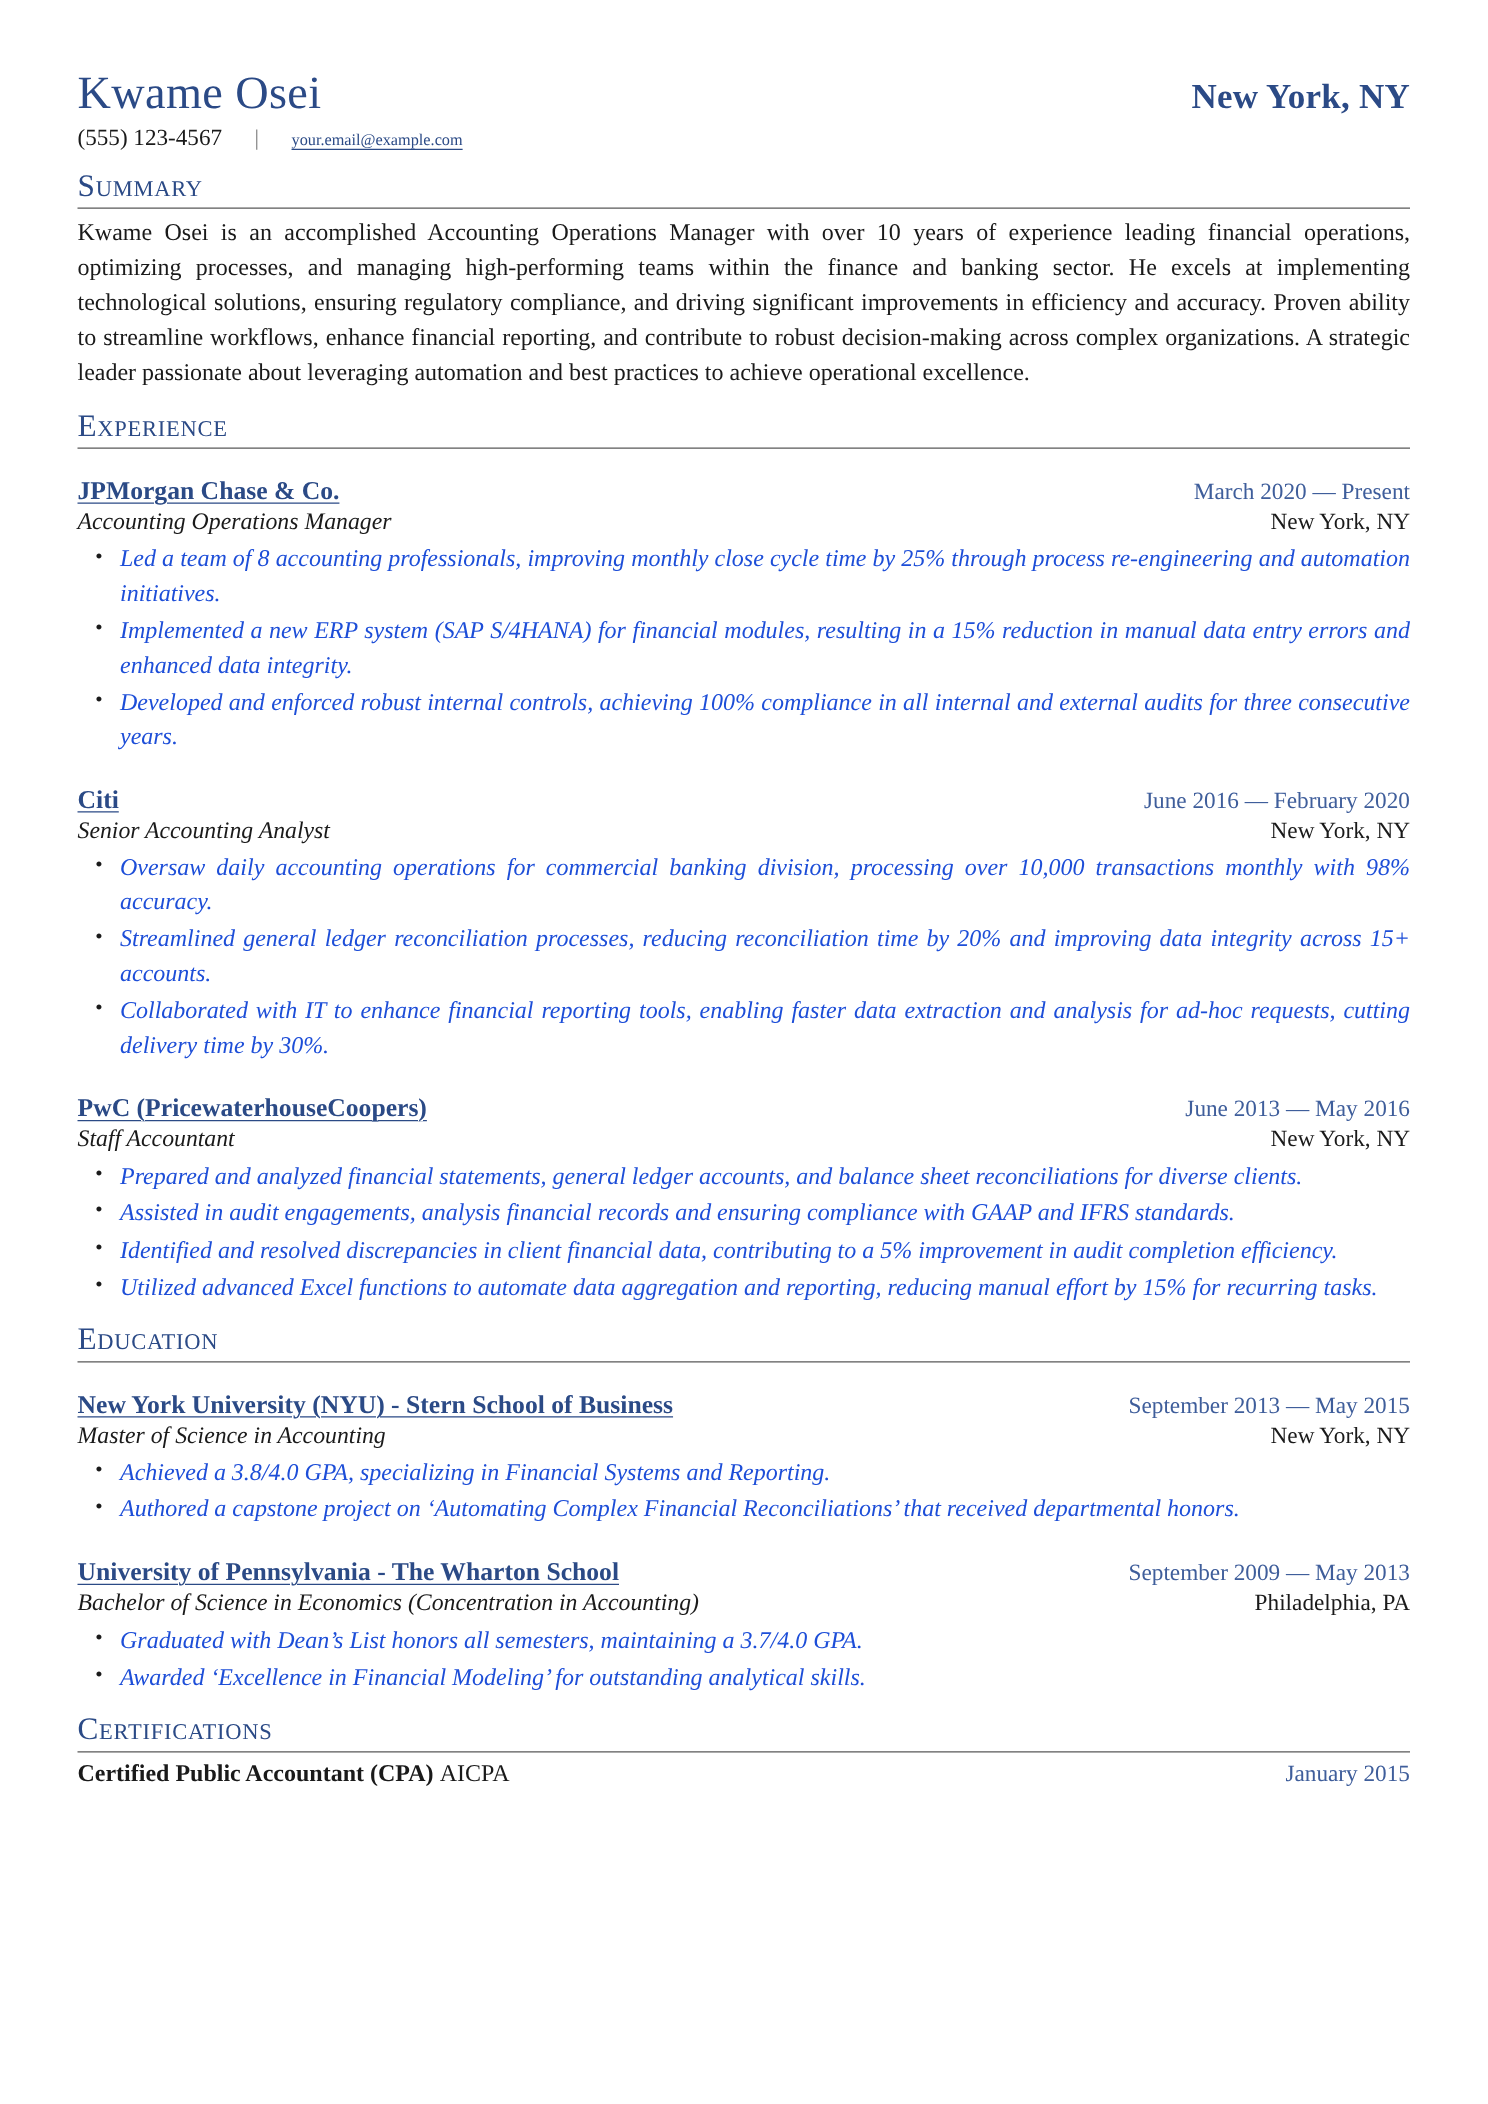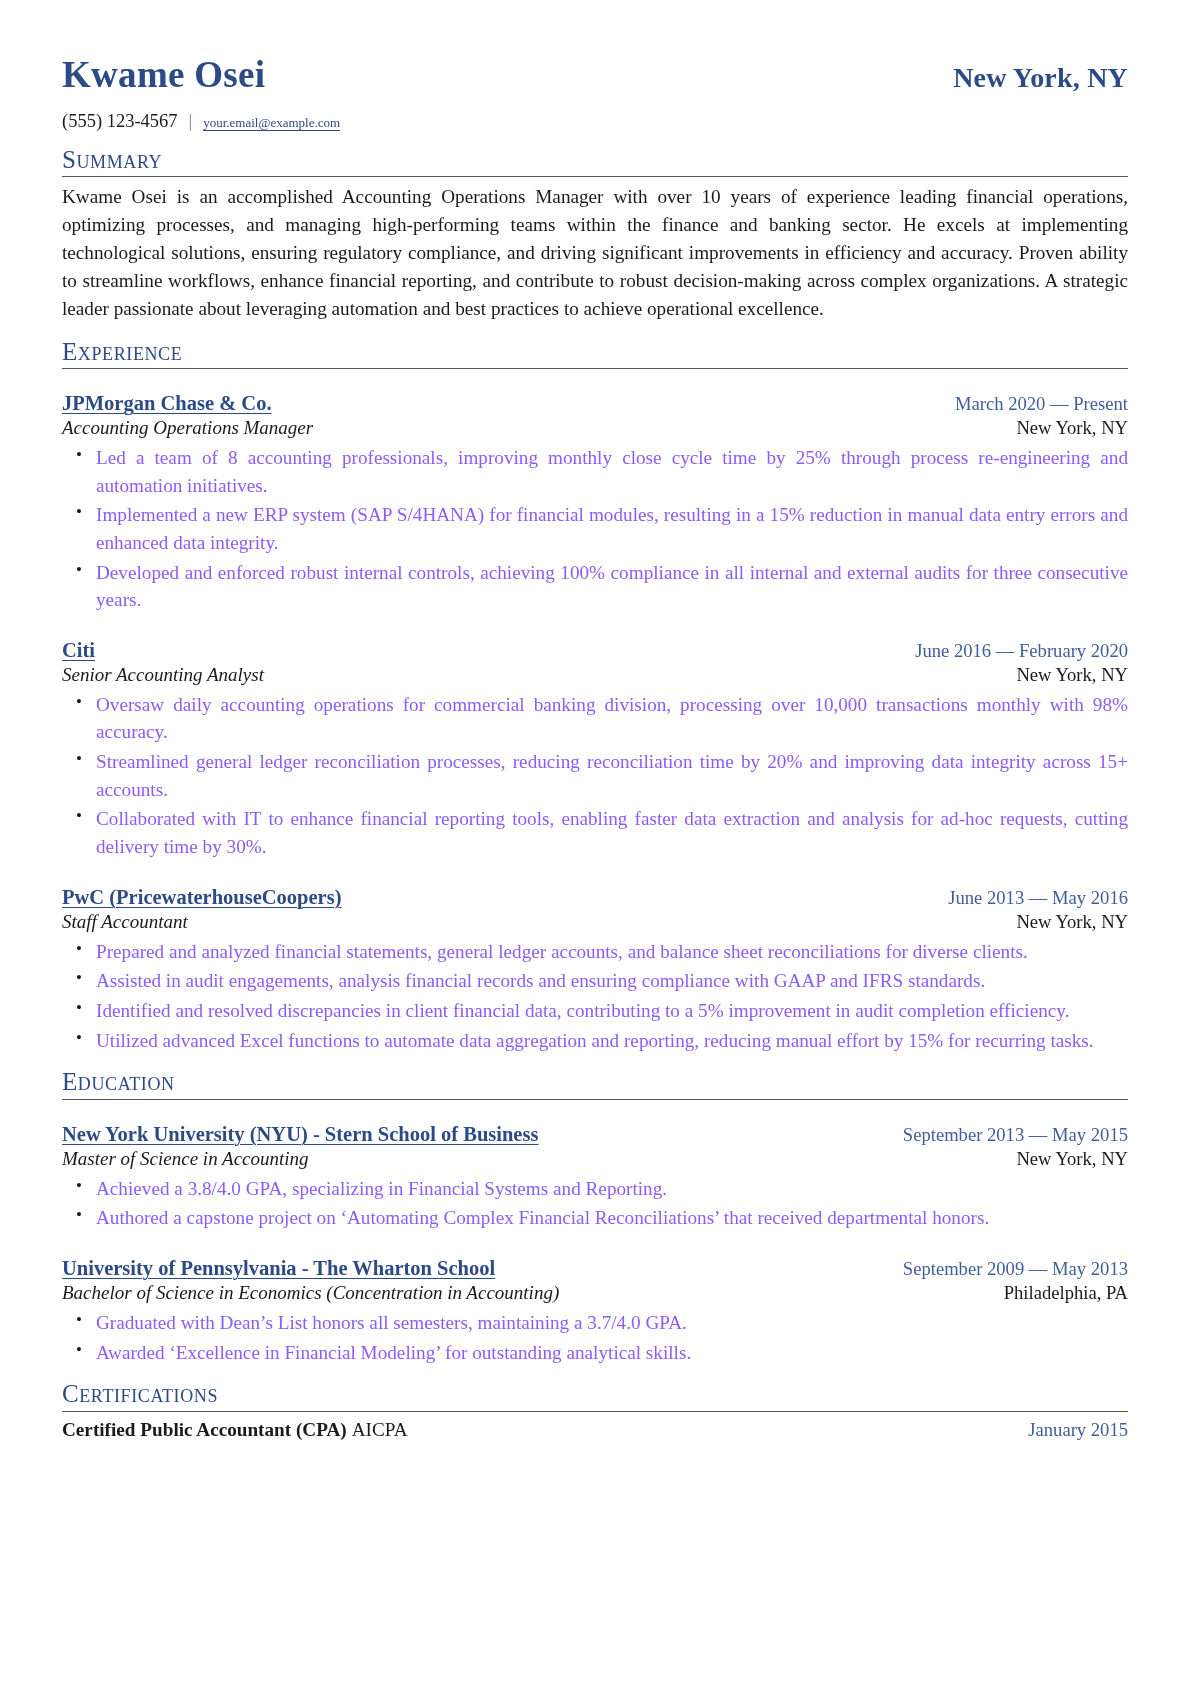--- a/index.html
+++ b/index.html
@@ -21,38 +21,38 @@
 
   
   .header-row {
     display: flex;
     align-items: baseline;
     justify-content: space-between;
     margin-top: 12px;
   }
   .full-name {
     font-size: 37px;
-    font-weight: bold;
+    font-weight: normal;
     color: #2b4a86;
     letter-spacing: 0.3px;
     line-height: 1.05;
   }
   .header-location {
     font-size: 28px;
     font-weight: bold;
     color: #2b4a86;
     letter-spacing: 0.2px;
   }
   .contact-row {
-    margin-top: 16px;
+    margin-top: 5px;
     font-size: 18.5px;
     color: #1a1a1a;
     display: flex;
     align-items: baseline;
-    gap: 9px;
+    gap: 24px;
   }
   .contact-sep {
     color: #7d7d7d;
     font-size: 18px;
     padding: 0 2px;
   }
   .contact-email {
     color: #2b4a86;
     text-decoration: underline;
     text-underline-offset: 2.5px;
@@ -135,21 +135,22 @@
     margin: 5px 0 0 0;
     padding: 0;
   }
   ul.bullets li {
     position: relative;
     font-size: 19.2px;
     line-height: 1.44;
     padding-left: 34px;
     margin-bottom: 2px;
     text-align: justify;
-    color: #8b5cf6;
+    color: #1d4ed8;
+    font-style: italic;
   }
   ul.bullets li::before {
     content: "•";
     position: absolute;
     left: 14px;
     top: -1px;
     font-size: 17px;
     color: #1a1a1a;
   }
 

